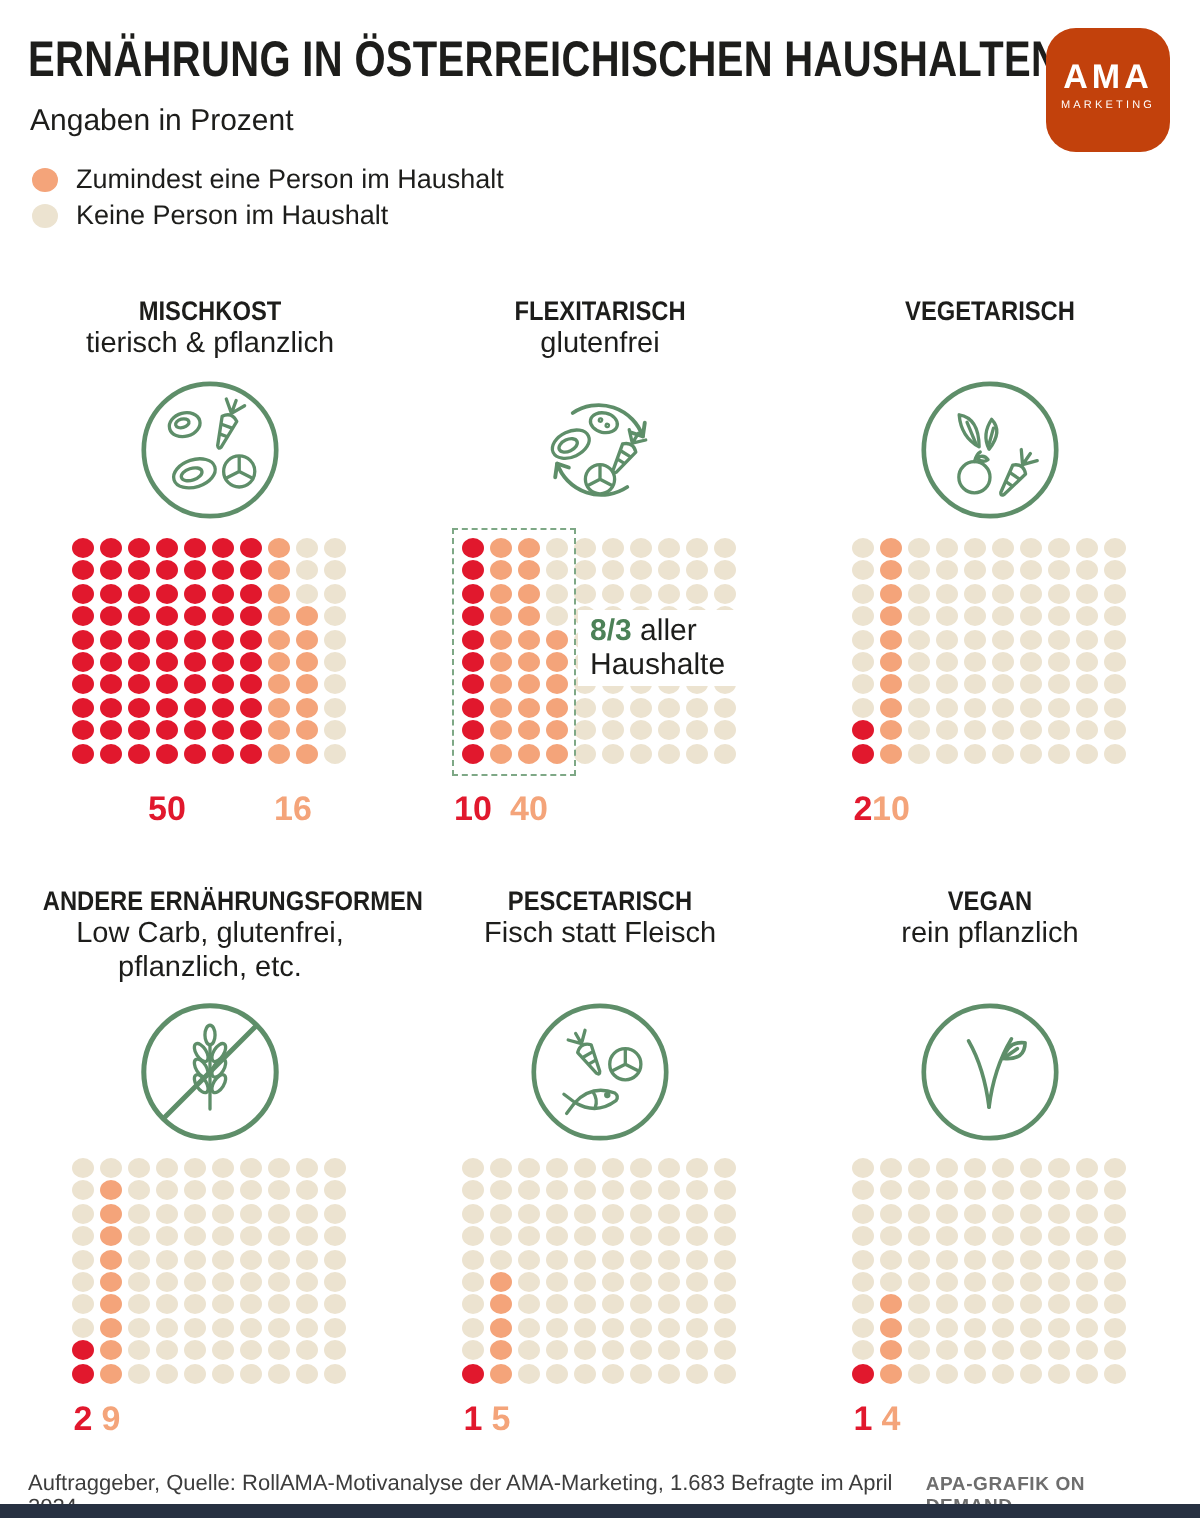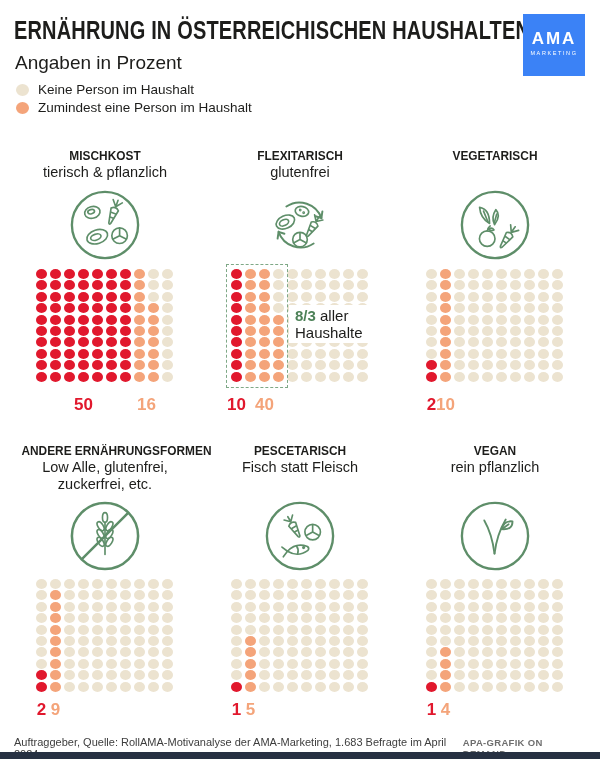--- a/index.html
+++ b/index.html
@@ -1,21 +1,21 @@
 <!DOCTYPE html>
 <html><head>
 <meta charset="utf-8">
 <style>
   html,body{margin:0;padding:0;background:#fff;}
   .page{position:relative;width:600px;height:759px;background:#fff;overflow:hidden;
         font-family:"Liberation Sans","DejaVu Sans",sans-serif;color:#1d1d1b;}
   
   .title{position:absolute;left:14px;top:16px;font-size:25px;font-weight:bold;
          white-space:nowrap;transform:scaleX(.80);transform-origin:left center;letter-spacing:.2px;}
-  .subtitle{position:absolute;left:15px;top:52px;font-size:19px;}
+  .subtitle{position:absolute;left:15px;top:52px;font-size:15px;}
   .logo{position:absolute;left:523px;top:14px;width:62px;height:62px;text-align:center;}
   .logo .l1{display:block;color:#fff;font-weight:bold;font-size:17px;letter-spacing:2px;margin-top:15px;}
   .logo .l2{display:block;color:#fff;font-size:5.5px;letter-spacing:1.6px;margin-top:1px;}
   
   .legend{position:absolute;left:16px;top:81px;list-style:none;margin:0;padding:0;}
   .legend li{display:flex;align-items:center;height:17px;margin-bottom:1px;}
   .legend .legend-dot{width:13px;height:12px;border-radius:50%;margin-right:9px;flex:none;}
   .legend .legend-label{font-size:13.5px;}
   
   .cell{position:absolute;width:190px;height:290px;}
@@ -38,33 +38,33 @@
   .ic{stroke-linecap:round;stroke-linejoin:round;fill:none;}
 </style>
 </head>
 <body>
 
 <div class="page">
 
   <div class="title">ERNÄHRUNG IN ÖSTERREICHISCHEN HAUSHALTEN</div>
   <div class="subtitle">Angaben in Prozent</div>
 
-  <div class="logo" style="background: #3b82f6;">
+  <div class="logo" style="background: #c2410c; border-radius: 15px;">
     <span class="l1">AMA</span>
     <span class="l2">MARKETING</span>
   </div>
 
   <ul class="legend">
     <li>
+      <span class="legend-dot" style="background: rgb(244, 164, 122);"></span>
+      <span class="legend-label">Zumindest eine Person im Haushalt</span>
+    </li>
+    <li>
       <span class="legend-dot" style="background: rgb(236, 227, 208);"></span>
       <span class="legend-label">Keine Person im Haushalt</span>
-    </li>
-    <li>
-      <span class="legend-dot" style="background: rgb(244, 164, 122);"></span>
-      <span class="legend-label">Zumindest eine Person im Haushalt</span>
     </li>
   </ul>
 
   <div id="charts">
       <div class="cell" style="left: 10px; top: 148px;">
     <div class="sec-title">MISCHKOST</div>
     <div class="sec-sub">tierisch &amp; pflanzlich</div>
     <div class="sec-icon" style="top: 40px;"><svg viewBox="0 0 76 76" width="74" height="74">
     <circle class="ic" cx="38" cy="38" r="34" stroke-width="2.4" stroke="#5e8e69"></circle>
     <g class="ic" stroke-width="1.7" stroke="#5e8e69">
@@ -461,21 +461,21 @@
           <span class="dot" style="left: 126px; top: 91.2px; background: rgb(236, 227, 208);"></span>
           <span class="dot" style="left: 126px; top: 102.6px; background: rgb(236, 227, 208);"></span>
         </div>
     <div class="nums" style="top: 247px;">
           <span style="left: 5.5px; color: rgb(225, 24, 45);">2</span>
           <span style="left: 19.5px; color: rgb(244, 164, 122);">10</span>
         </div>
   </div>
       <div class="cell" style="left: 10px; top: 443px;">
     <div class="sec-title">ANDERE ERNÄHRUNGSFORMEN</div>
-    <div class="sec-sub">Low Alle, glutenfrei, zuckerfrei, etc.</div>
+    <div class="sec-sub">Low Carb, glutenfrei, pflanzlich, etc.</div>
     <div class="sec-icon" style="top: 56px;"><svg viewBox="0 0 76 76" width="74" height="74">
     <circle class="ic" cx="38" cy="38" r="34" stroke-width="2.6" stroke="#5e8e69"></circle>
     <g class="ic" stroke-width="1.7" stroke="#5e8e69">
       <path d="M38 24 L38 57"></path>
       <ellipse cx="38" cy="19" rx="2.6" ry="5"></ellipse>
       <g transform="translate(33.5,28) rotate(-32)">
                 <ellipse rx="2.6" ry="5.2"></ellipse>
               </g>
       <g transform="translate(42.5,28) rotate(32)">
                 <ellipse rx="2.6" ry="5.2"></ellipse>

